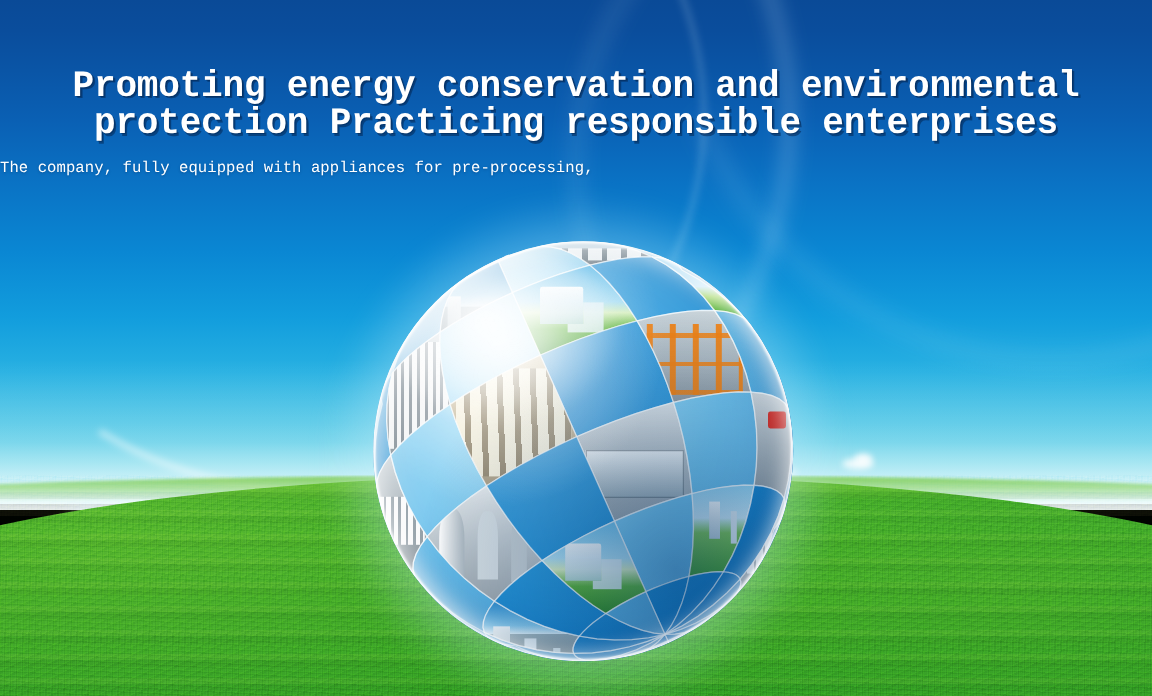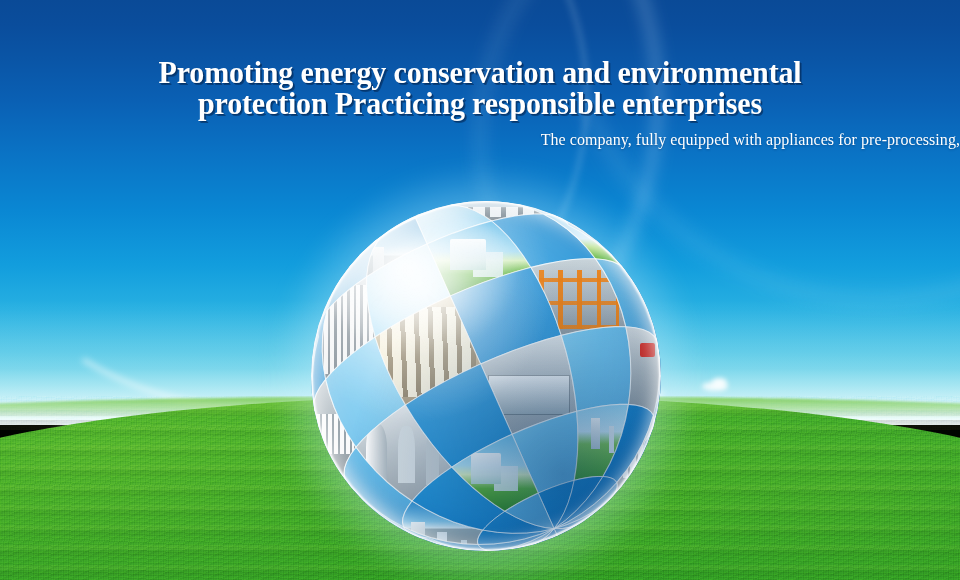--- a/index.html
+++ b/index.html
@@ -5,21 +5,21 @@
   html, body {
     margin: 0;
     padding: 0;
     background: #000;
   }
   #banner {
     position: relative;
     width: 960px;
     height: 580px;
     overflow: hidden;
-    font-family: Liberation Serif, serif;
+    font-family: Liberation Mono, monospace;
     -webkit-font-smoothing: antialiased;
   }
 
   
   .sky {
     position: absolute;
     left: 0; top: 0;
     width: 960px;
     height: 420px;
     background: linear-gradient(to bottom,
@@ -375,23 +375,23 @@
     transform: scaleX(0.97);
     text-shadow:
       2px 2px 0 rgba(4,38,82,0.55),
       1px 1px 0 rgba(4,38,82,0.45);
   }
   .title-line { display: block; white-space: nowrap; }
   .subtitle {
     position: absolute;
     left: 0; top: 128px;
     width: 960px;
-    text-align: right;
+    text-align: left;
     color: #ffffff;
-    font-size: 16px;
+    font-size: 13px;
     font-weight: normal;
     line-height: 24px;
     letter-spacing: 0.05px;
     text-shadow: 0 1px 2px rgba(6,52,104,0.45);
   }
   .subtitle-line { display: block; white-space: nowrap; }
 </style>
 </head>
 <body>
 

